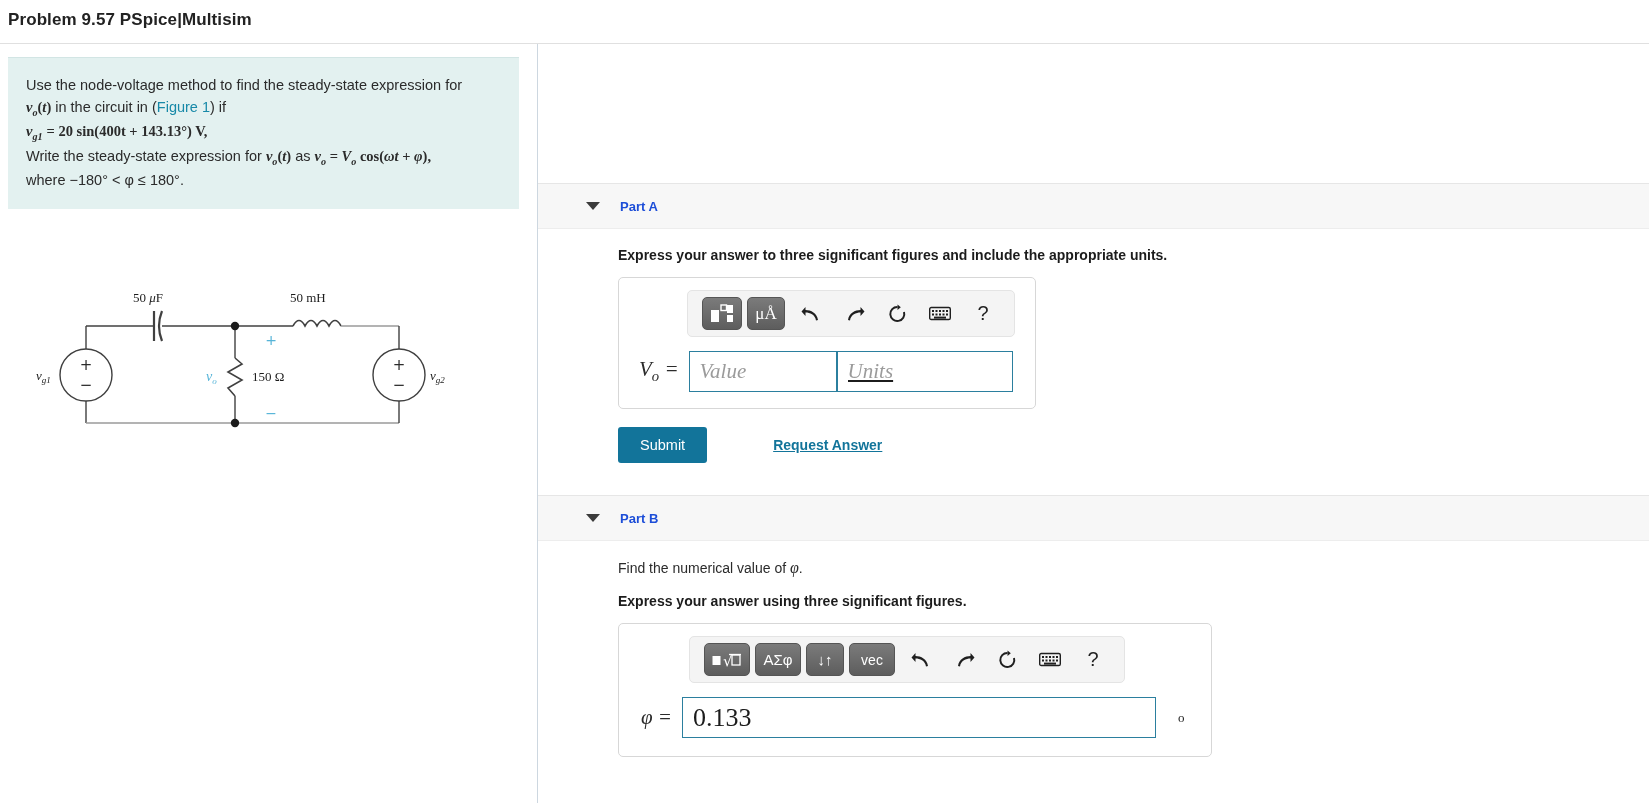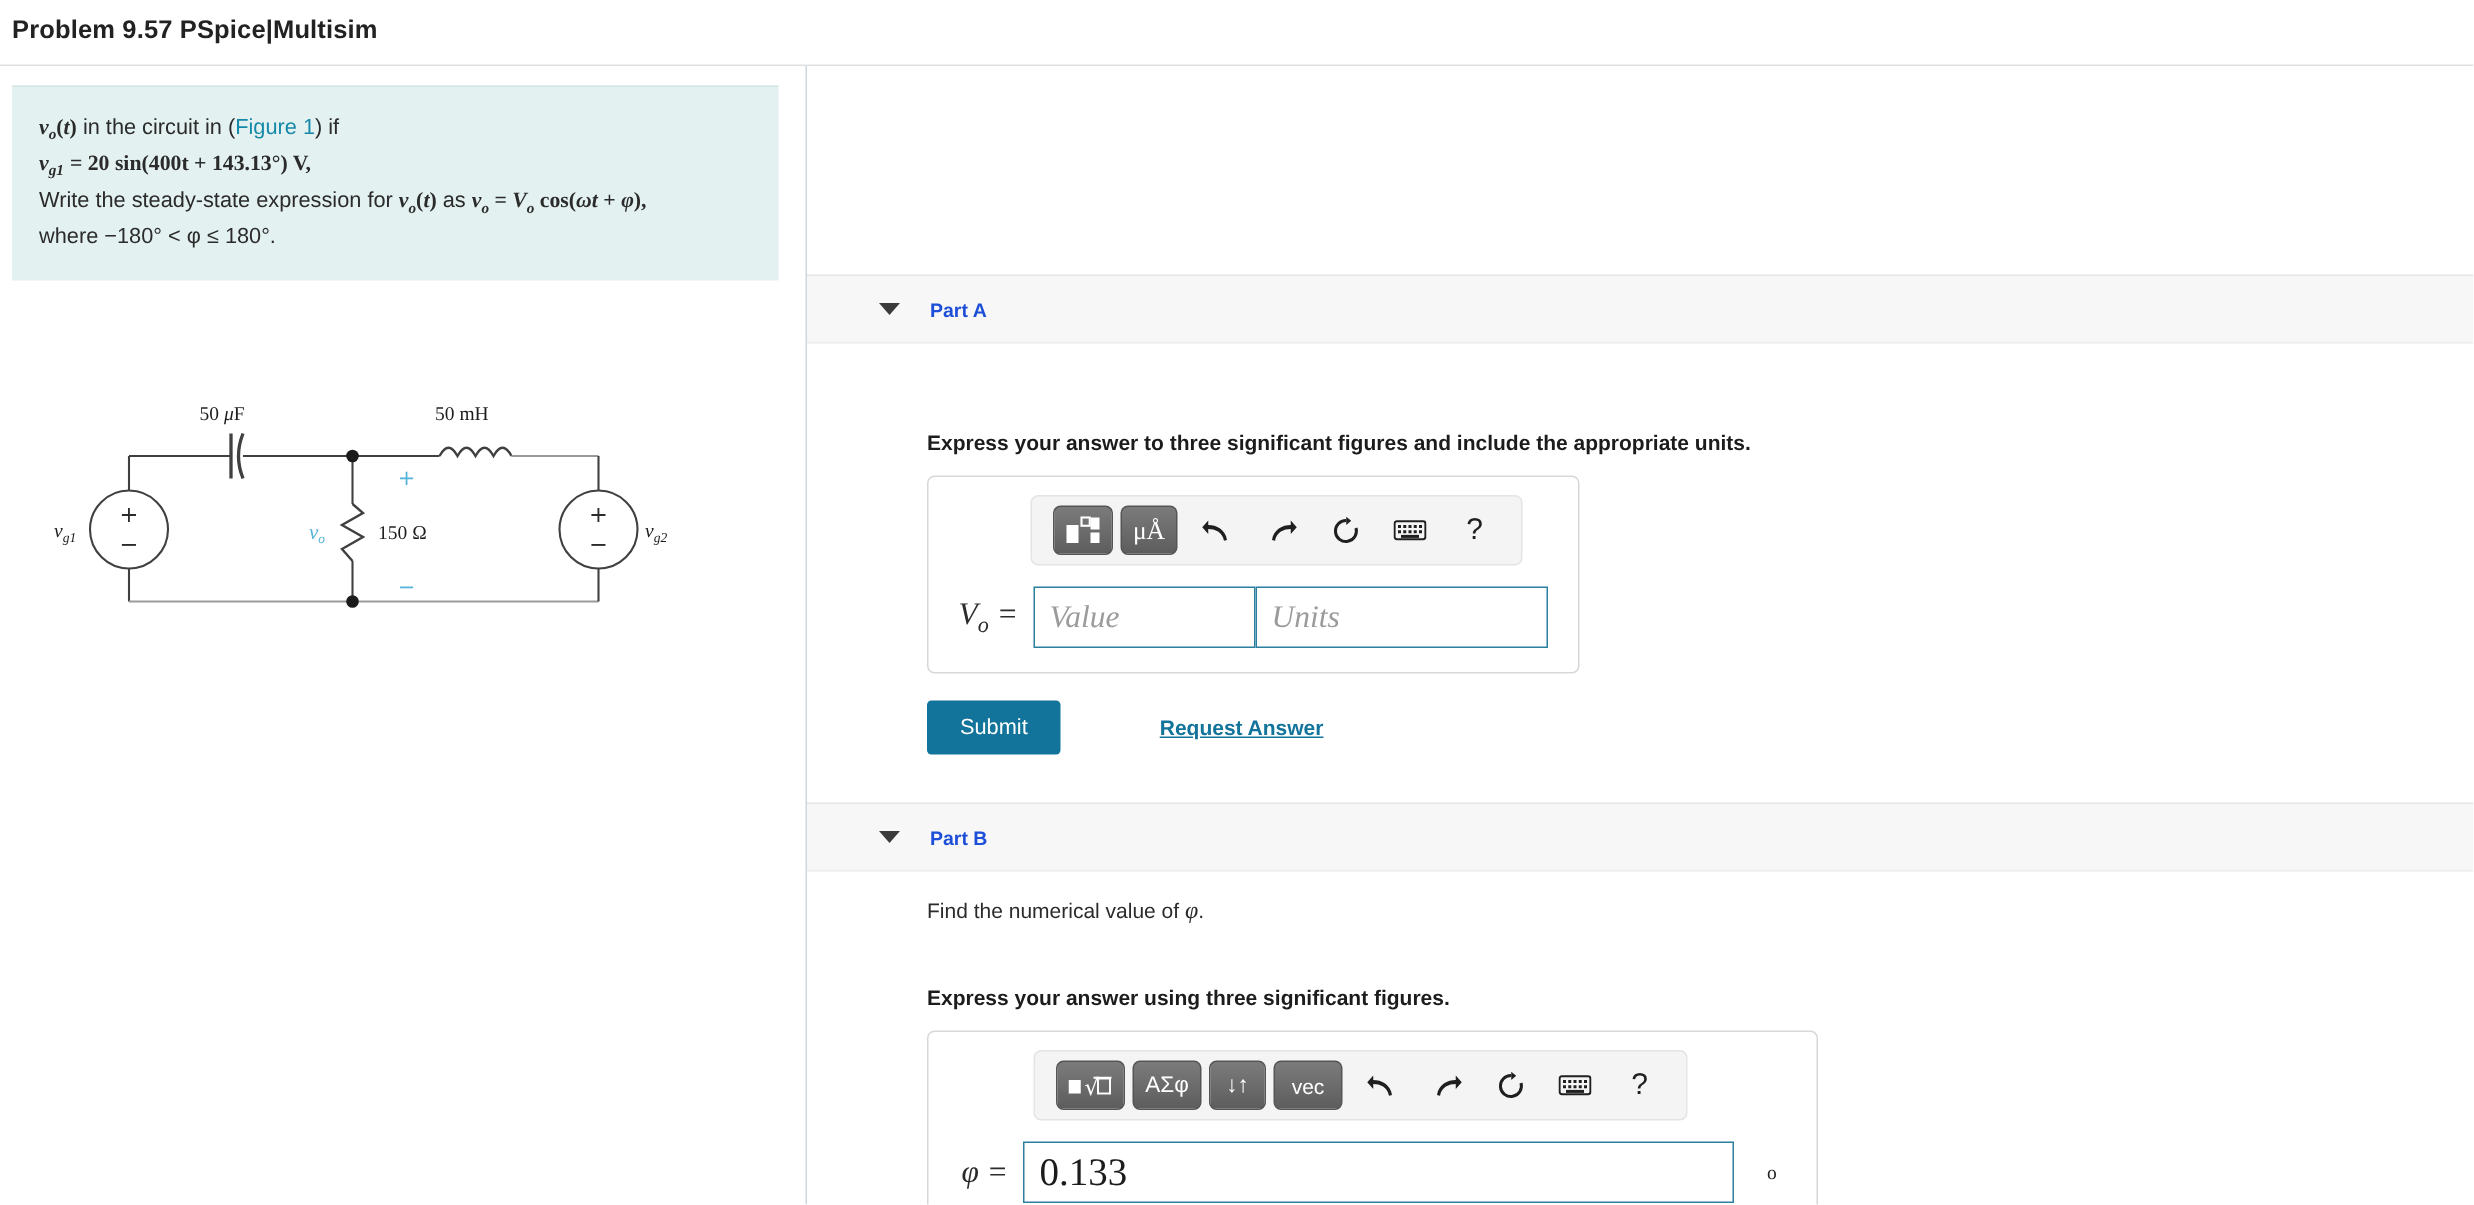--- a/index.html
+++ b/index.html
@@ -96,21 +96,21 @@
     border-left: 7px solid transparent;
     border-right: 7px solid transparent;
     border-top: 8px solid #3b3b3b;
     margin-right: 20px;
     cursor: pointer;
   }
   .part-label { font-size: 13px; font-weight: bold; color: #1d4ed8; }
 
   .part-body { padding: 18px 0 0 80px; }
   .prompt { font-size: 14px; color: #2b2b2b; margin-bottom: 16px; }
-  .instruction { font-size: 14px; font-weight: bold; color: #1c1c1c; margin-bottom: 14px; margin-top: 40px; }
+  .instruction { font-size: 14px; font-weight: bold; color: #1c1c1c; margin-bottom: 14px; }
 
   
   .answer-box {
     border: 1px solid #d7d7d7;
     border-radius: 5px;
     background: #fff;
     display: inline-block;
     padding: 12px 20px 16px 20px;
   }
   .answer-box.partb { padding: 12px 26px 18px 22px; }
@@ -156,21 +156,21 @@
     height: 41px;
     background: #fff;
     font-family: "Liberation Serif", serif;
     font-size: 21px;
     color: #1c1c1c;
     padding: 0 10px;
     outline: none;
   }
   .ans-input::placeholder { color: #9b9b9b; font-style: italic; }
   .w-value { width: 148px; }
-  .w-units { width: 195px; margin-left: 0px; }
+  .w-units { width: 176px; margin-left: 0px; text-decoration: underline; }
   .w-phi  { width: 474px; height: 41px; font-size: 26px; }
   .deg-after { font-family: "Liberation Serif", serif; font-size: 13px; margin-left: 22px; color: #222; }
 
   
   .actions { display: flex; align-items: center; margin-top: 18px; gap: 40px; }
   .submit-btn {
     background: #12749a;
     color: #fff;
     border: none;
     border-radius: 3px;
@@ -194,20 +194,21 @@
 
 <div class="titlebar">
   <span class="title">Problem 9.57 PSpice|Multisim</span>
 </div>
 
 <div class="page">
 
   <div class="left-pane">
 
     <div class="problem-box">
+      <div class="ln">Use the node-voltage method to find the steady-state expression for</div>
       <div class="ln">
         <span class="mth-b"><i>v<sub>o</sub></i>(<i>t</i>)</span>
         <span>in the circuit in (</span><span class="figlink">Figure 1</span><span>) if</span>
       </div>
       <div class="ln">
         <span class="mth-b"><i>v<sub>g1</sub></i></span>
         <span class="mth-b">= 20 sin(400t + 143.13°) V,</span>
       </div>
       <div class="ln">
         <span>Write the steady-state expression for</span>

